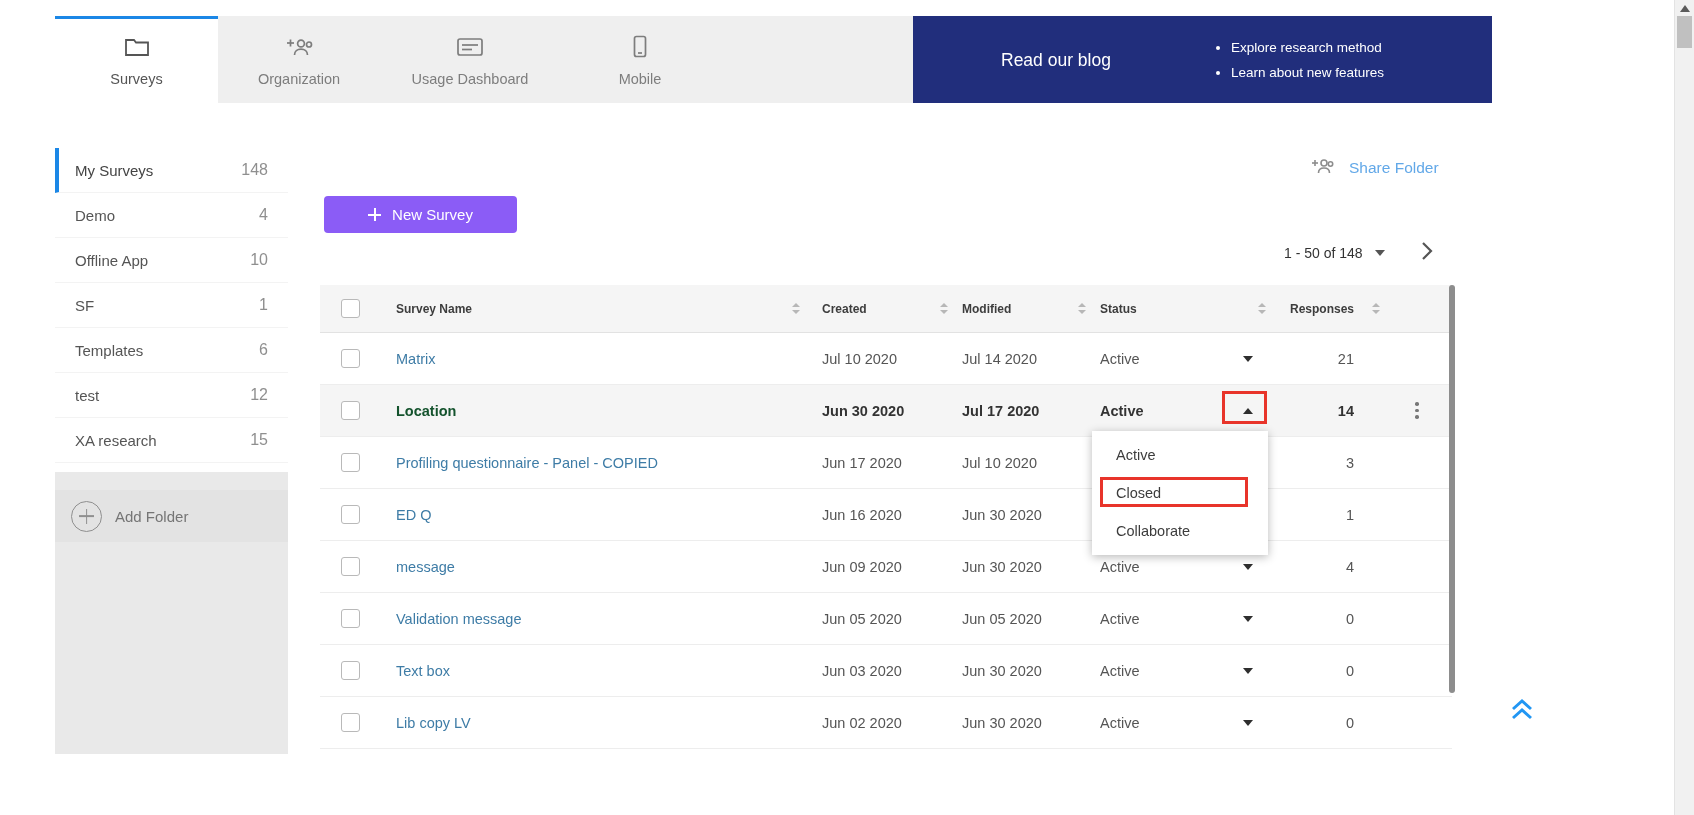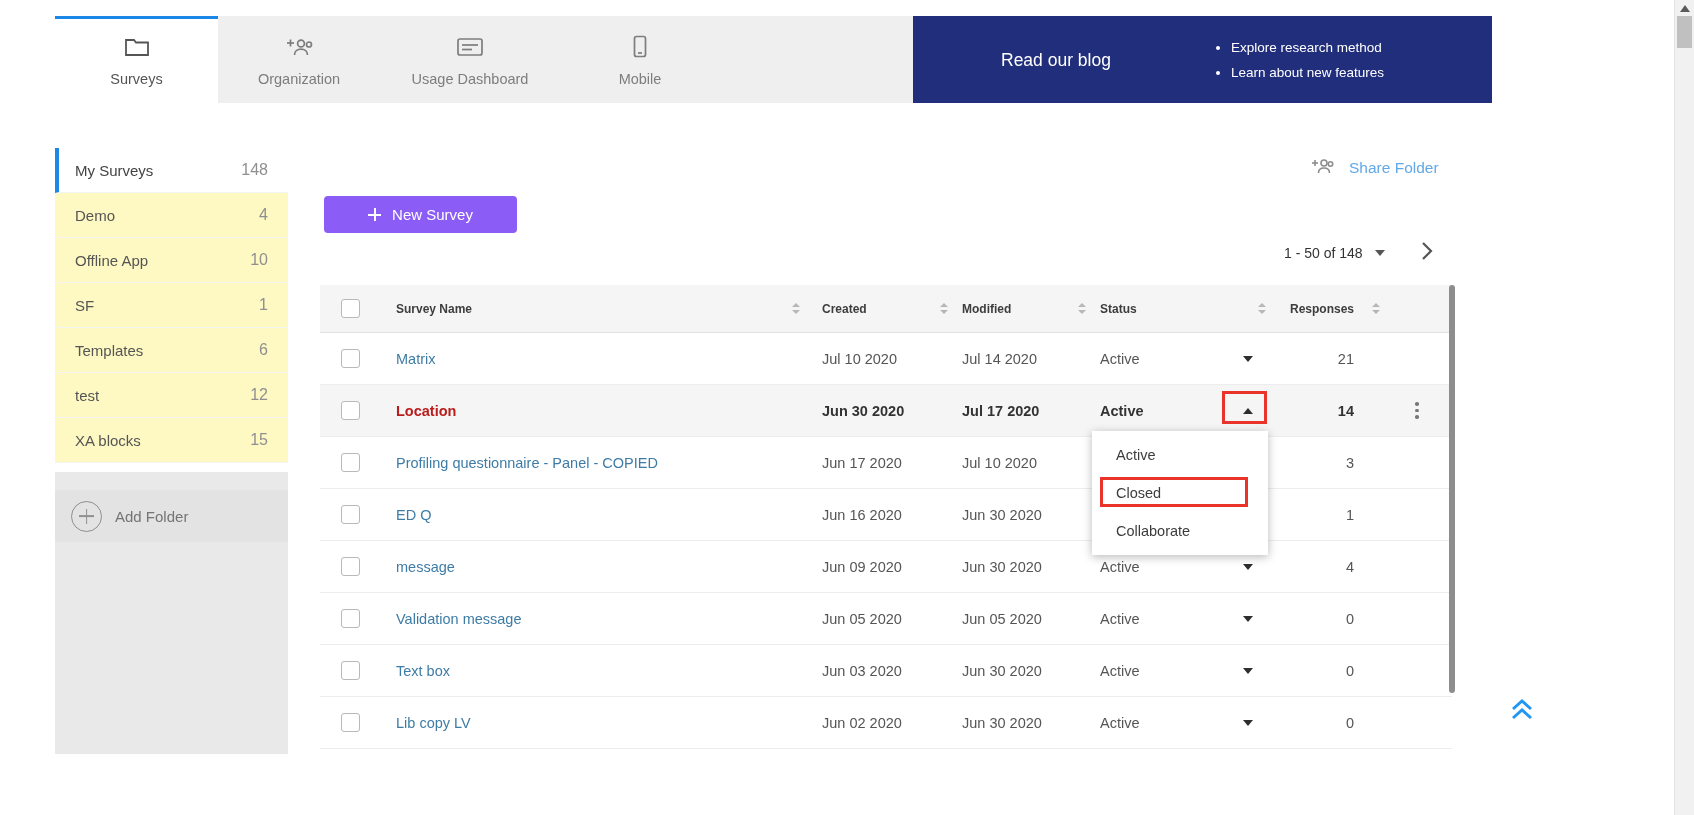--- a/index.html
+++ b/index.html
@@ -17,21 +17,21 @@
   .tab-filler{flex:1;}
   .banner{position:absolute;left:858px;top:0;width:579px;height:87px;background:#212e7c;cursor:pointer;}
   .banner-title{position:absolute;left:88px;top:50%;transform:translateY(-50%);color:#fff;font-size:17.5px;}
   .banner-bullets{position:absolute;left:300px;top:50%;transform:translateY(-50%);
                   margin:0;padding-left:18px;color:#fff;font-size:13.5px;line-height:25px;}
   .banner-bullets li{list-style:disc;}
 
   
   .sidebar{position:absolute;left:55px;top:148px;width:233px;height:606px;background:#e9e9e9;}
   .side-item{box-sizing:border-box;height:45px;display:flex;align-items:center;padding:0 20px;
-             border-bottom:1px solid #f3f3f3;font-size:15px;color:#555;cursor:pointer;background:#fef9c3;}
+             border-bottom:1px solid #f3f3f3;font-size:15px;color:#555;cursor:pointer;background:#ffffff;}
   .side-item.active{background:#fff;border-left:4px solid #1b87e6;padding-left:16px;color:#444;}
   .side-count{margin-left:auto;font-size:16px;color:#8f8f8f;}
   .side-gap{height:9px;background:#ffffff;}
   .side-spacer{height:18px;background:#e9e9e9;}
   .recycle .trash{margin-right:12px;display:flex;}
   .add-folder{height:52px;background:#e3e3e3;display:flex;align-items:center;padding:0 16px;gap:13px;
               color:#757575;font-size:15px;cursor:pointer;}
   .plus-circle{width:29px;height:29px;border:1.6px solid #8f8f8f;border-radius:50%;position:relative;flex:none;}
   .plus-circle::before,.plus-circle::after{content:"";position:absolute;background:#8f8f8f;}
   .plus-circle::before{left:50%;top:7px;width:1.8px;height:15px;transform:translateX(-50%);}
@@ -66,21 +66,21 @@
   .c-cb{width:62px;padding-left:21px;}
   .c-name{width:440px;padding-left:14px;}
   .c-created{width:140px;}
   .c-mod{width:138px;}
   .c-status{width:172px;}
   .c-resp{width:110px;justify-content:flex-end;padding-right:28px;}
   .thead .c-resp{justify-content:flex-start;padding-left:18px;padding-right:0;}
   .c-kebab{flex:1;justify-content:center;}
   .checkbox{width:17px;height:17px;border:1px solid #b9b9b9;border-radius:3px;background:#fff;cursor:pointer;flex:none;}
   .survey-link{color:#3e7ca6;cursor:pointer;text-decoration:none;}
-  .trow.hl .survey-link{font-weight:700;color:#b91c1c;}
+  .trow.hl .survey-link{font-weight:700;color:#14532d;}
   .trow.hl .c-created,.trow.hl .c-mod,.trow.hl .c-resp,.trow.hl .status-text{font-weight:700;color:#333;}
   .sort{display:inline-flex;flex-direction:column;gap:3px;cursor:pointer;margin-left:auto;}
   .sort i{width:0;height:0;border-left:4px solid transparent;border-right:4px solid transparent;}
   .sort .su{border-bottom:4px solid #b7b7b7;}
   .sort .sd{border-top:4px solid #b7b7b7;}
   .mr22{margin-right:22px;}.mr14{margin-right:14px;}.mr6{margin-right:6px;}.mr2{margin-right:2px;}
   .caret{margin-left:auto;margin-right:15px;cursor:pointer;padding:4px;}
   .caret i{display:block;width:0;height:0;border-left:5px solid transparent;border-right:5px solid transparent;}
   .caret.dn i{border-top:6px solid #2e2e2e;}
   .caret.up i{border-bottom:6px solid #2e2e2e;}
@@ -185,21 +185,21 @@
     </div>
     <div class="side-item">
       <span>Templates</span>
       <span class="side-count">6</span>
     </div>
     <div class="side-item">
       <span>test</span>
       <span class="side-count">12</span>
     </div>
     <div class="side-item">
-      <span>XA blocks</span>
+      <span>XA research</span>
       <span class="side-count">15</span>
     </div>
 
     <div class="side-gap"></div>
 
 
     <div class="side-spacer"></div>
 
     <div class="add-folder">
       <span class="plus-circle"></span>

